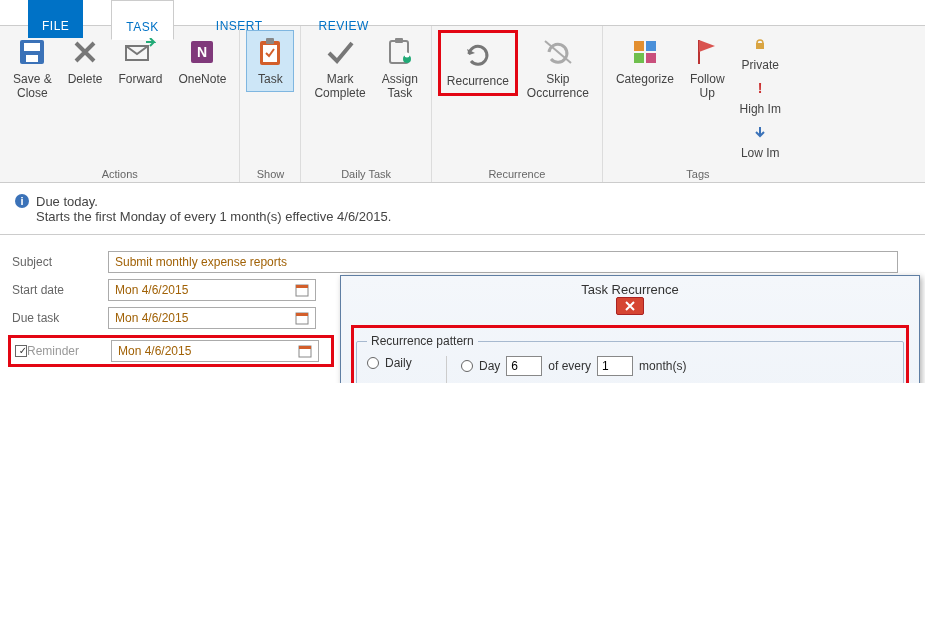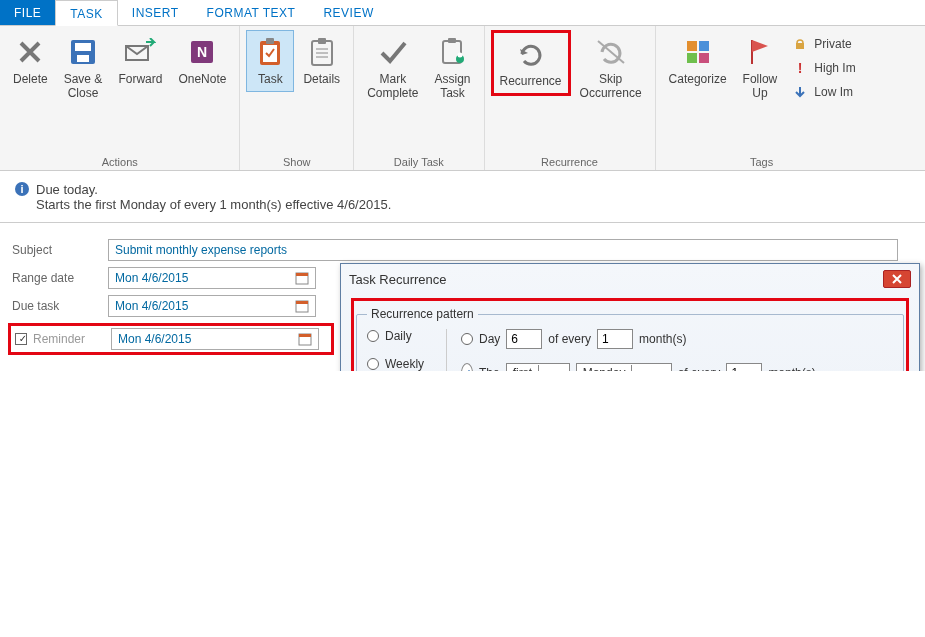--- a/index.html
+++ b/index.html
@@ -6,54 +6,54 @@
   body {
     margin: 0;
     font-family: "Segoe UI", Tahoma, sans-serif;
     font-size: 12px;
     color: #333;
     background: #fff;
     width: 925px;
   }
   
   .tabbar { display:flex; border-bottom:1px solid #ccc; height:26px; }
-  .tab { padding:6px 14px; font-size:12px; cursor:pointer; color:#0072c6; text-transform:uppercase; letter-spacing:0.5px; }
+  .tab { padding:19px 14px; font-size:12px; cursor:pointer; color:#0072c6; text-transform:uppercase; letter-spacing:0.5px;margin-left:28px; }
   .tab.file { background:#0072c6; color:#fff; }
   .tab.active { background:#fff; border:1px solid #ccc; border-bottom:1px solid #fff; margin-bottom:-1px; }
   
   .ribbon { display:flex; background:#f5f5f5; border-bottom:1px solid #ccc; min-height:115px; }
   .group { display:flex; flex-direction:column; border-right:1px solid #dcdcdc; padding:4px 6px 2px; }
   .group-items { display:flex; align-items:flex-start; flex:1; gap:2px; }
-  .group-label { text-align:center; font-size:11px; color:#666; padding:2px 0 0;margin-top:48px; }
+  .group-label { text-align:center; font-size:11px; color:#666; padding:2px 0 0; }
   .rbtn { display:flex; flex-direction:column; align-items:center; justify-content:flex-start; padding:4px 6px; min-width:48px; border:1px solid transparent; cursor:pointer; text-align:center; }
   .rbtn.active { background:#cde6f7; border:1px solid #7fb6e0; }
   .rbtn .lbl { font-size:12px; color:#444; margin-top:4px; line-height:1.15; }
   .rbtn .ic { width:34px; height:34px; display:flex; align-items:center; justify-content:center; }
-  .rbtn-sm { display:flex; align-items:center; gap:6px; padding:2px 4px; cursor:pointer; font-size:12px; color:#444; }
+  .rbtn-sm { display:flex; align-items:center; gap:6px; padding:2px 4px; cursor:pointer; font-size:12px; color:#444;flex-direction:column; }
   .rbtn-sm .ic { width:16px; height:16px; display:flex; align-items:center; justify-content:center; }
   .highlight-box { border:3px solid #e30613; }
   
   .infobar { padding:10px 14px; font-size:13px; color:#444; border-bottom:1px solid #ccc; }
   .infobar .row1 { display:flex; align-items:center; gap:6px; }
   .infobar .ic { width:16px; height:16px; }
   
   .form-area { padding:10px 8px 10px 8px; position:relative; }
   .frow { display:flex; align-items:center; margin:6px 0; }
   .frow .flabel { width:100px; font-size:12px; color:#666; padding-left:4px; }
-  .finput { width:208px; height:22px; border:1px solid #ababab; padding:2px 6px; font-size:12px; color:#0369a1; display:flex; align-items:center; justify-content:space-between; background:#fff; }
+  .finput { width:208px; height:22px; border:1px solid #ababab; padding:2px 6px; font-size:12px; color:#a16207; display:flex; align-items:center; justify-content:space-between; background:#fff; }
   .finput.subject { width:790px; }
   .date-icon { width:14px; height:14px; display:inline-block; }
   .reminder-hl { border:3px solid #e30613; padding:2px 0; }
   
   .dialog {
     position:absolute; left:340px; top:40px; width:580px;
     background:linear-gradient(#f4f7fb,#e8eef6);
     border:1px solid #5f7ea3; box-shadow:2px 2px 6px rgba(0,0,0,0.3);
   }
-  .dlg-title { display:flex; align-items:center; justify-content:space-between; padding:6px 8px; font-size:13px; color:#333; }
+  .dlg-title { display:flex; align-items:center; justify-content:space-between; padding:6px 8px; font-size:13px; color:#333;flex-direction:column; }
   .dlg-close { width:28px; height:18px; background:#d64532; border:1px solid #a22; border-radius:2px; display:flex; align-items:center; justify-content:center; cursor:pointer; }
   .dlg-body { padding:4px 10px 10px; }
   fieldset.grpbox { border:1px solid #a7b9cf; border-radius:2px; margin:4px 0; padding:8px 10px 10px; position:relative; }
   fieldset.grpbox legend { font-size:12px; color:#333; padding:0 4px; }
   .pattern-hl { border:3px solid #e30613; }
   .rp-row { display:flex; align-items:flex-start; }
   .rp-left { width:80px; border-right:1px solid #ccc; padding-right:8px; display:flex; flex-direction:column; gap:14px; }
   .rp-right { flex:1; padding-left:14px; display:flex; flex-direction:column; gap:14px; }
   .radio-row { display:flex; align-items:center; gap:6px; font-size:12px; color:#333; }
   .rad { width:12px; height:12px; border:1px solid #666; border-radius:50%; display:inline-flex; align-items:center; justify-content:center; background:#fff; cursor:pointer; }
@@ -71,46 +71,45 @@
   .chk.sel::after { content:"✓"; font-size:10px; line-height:1; color:#333; }
   svg { display:block; }
 </style>
 </head>
 <body>
 
 <div class="tabbar">
   <div class="tab file">FILE</div>
   <div class="tab active">TASK</div>
   <div class="tab">INSERT</div>
-  <div class="tab">FORMAT TEXT</div>
   <div class="tab">REVIEW</div>
 </div>
 
 <div class="ribbon">
 
   <div class="group">
     <div class="group-items">
-      <div class="rbtn">
-        <span class="ic">
-          <svg width="30" height="30">
-              <path d="M6 6 L24 24 M24 6 L6 24" stroke="#777" stroke-width="4"></path>
-            </svg>
-        </span>
-        <span class="lbl">Delete</span>
-      </div>
       <div class="rbtn">
         <span class="ic">
           <svg width="30" height="30">
               <rect x="3" y="3" width="24" height="24" fill="#3b72b8" rx="2"></rect>
               <rect x="7" y="6" width="16" height="8" fill="#fff"></rect>
               <rect x="9" y="18" width="12" height="7" fill="#fff"></rect>
             </svg>
         </span>
         <span class="lbl" style="white-space:pre-line">Save &amp;
 Close</span>
+      </div>
+      <div class="rbtn">
+        <span class="ic">
+          <svg width="30" height="30">
+              <path d="M6 6 L24 24 M24 6 L6 24" stroke="#777" stroke-width="4"></path>
+            </svg>
+        </span>
+        <span class="lbl">Delete</span>
       </div>
       <div class="rbtn">
         <span class="ic">
           <svg width="32" height="28">
               <rect x="2" y="8" width="22" height="14" fill="none" stroke="#777" stroke-width="2"></rect>
               <path d="M2 8 L13 16 L24 8" stroke="#777" stroke-width="2" fill="none"></path>
               <path d="M22 4 L30 4 L26 0 M30 4 L26 8" stroke="#2a7" stroke-width="2" fill="none"></path>
             </svg>
         </span>
         <span class="lbl">Forward</span>
@@ -133,32 +132,20 @@
       <div class="rbtn active">
         <span class="ic">
           <svg width="30" height="34">
               <rect x="5" y="6" width="20" height="24" fill="#d35f2b" rx="2"></rect>
               <rect x="8" y="10" width="14" height="17" fill="#fff"></rect>
               <rect x="11" y="3" width="8" height="6" fill="#888" rx="1"></rect>
               <path d="M11 18 L14 21 L19 14" stroke="#d35f2b" stroke-width="2" fill="none"></path>
             </svg>
         </span>
         <span class="lbl">Task</span>
-      </div>
-      <div class="rbtn">
-        <span class="ic">
-          <svg width="30" height="34">
-              <rect x="5" y="6" width="20" height="24" fill="none" stroke="#888" stroke-width="2" rx="2"></rect>
-              <rect x="11" y="3" width="8" height="6" fill="#888" rx="1"></rect>
-              <line x1="9" y1="14" x2="21" y2="14" stroke="#888"></line>
-              <line x1="9" y1="18" x2="21" y2="18" stroke="#888"></line>
-              <line x1="9" y1="22" x2="21" y2="22" stroke="#888"></line>
-            </svg>
-        </span>
-        <span class="lbl">Details</span>
       </div>
     </div>
     <div class="group-label">Show</div>
   </div>
 
   <div class="group">
     <div class="group-items">
       <div class="rbtn">
         <span class="ic">
           <svg width="32" height="30">
@@ -278,21 +265,21 @@
 </div>
 
 <div class="form-area">
   <div class="frow">
     <div class="flabel">Subject</div>
     <div class="finput subject">
         <span>Submit monthly expense reports</span>
       </div>
   </div>
   <div class="frow">
-    <div class="flabel">Range date</div>
+    <div class="flabel">Start date</div>
     <div class="finput">
       <span>Mon 4/6/2015</span>
       <span class="date-icon">
           <svg width="14" height="14">
             <rect x="1" y="2" width="12" height="11" fill="none" stroke="#888"></rect>
             <rect x="1" y="2" width="12" height="3" fill="#d35f2b"></rect>
           </svg>
         </span>
     </div>
   </div>
@@ -302,21 +289,21 @@
       <span>Mon 4/6/2015</span>
       <span class="date-icon">
           <svg width="14" height="14">
             <rect x="1" y="2" width="12" height="11" fill="none" stroke="#888"></rect>
             <rect x="1" y="2" width="12" height="3" fill="#d35f2b"></rect>
           </svg>
         </span>
     </div>
   </div>
   <div class="frow reminder-hl" style="width:326px">
-    <div class="flabel" style="display:flex; align-items:center; gap:6px; color:#999">
+    <div class="flabel" style="display:flex; align-items:center; color:#999">
       <span class="chk sel"></span>
       <span>Reminder</span>
     </div>
     <div class="finput">
       <span>Mon 4/6/2015</span>
       <span class="date-icon">
           <svg width="14" height="14">
             <rect x="1" y="2" width="12" height="11" fill="none" stroke="#888"></rect>
             <rect x="1" y="2" width="12" height="3" fill="#d35f2b"></rect>
           </svg>

